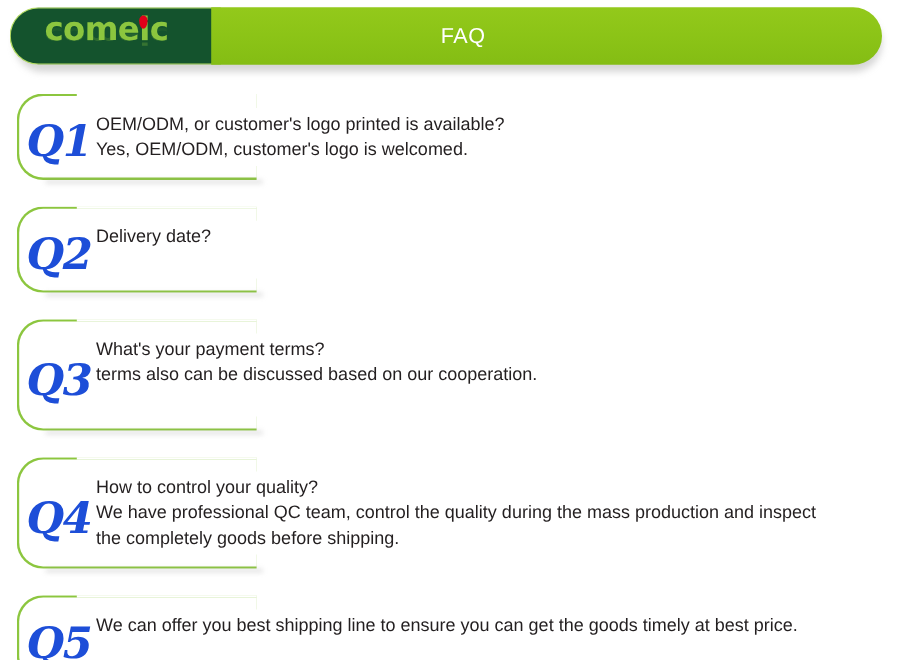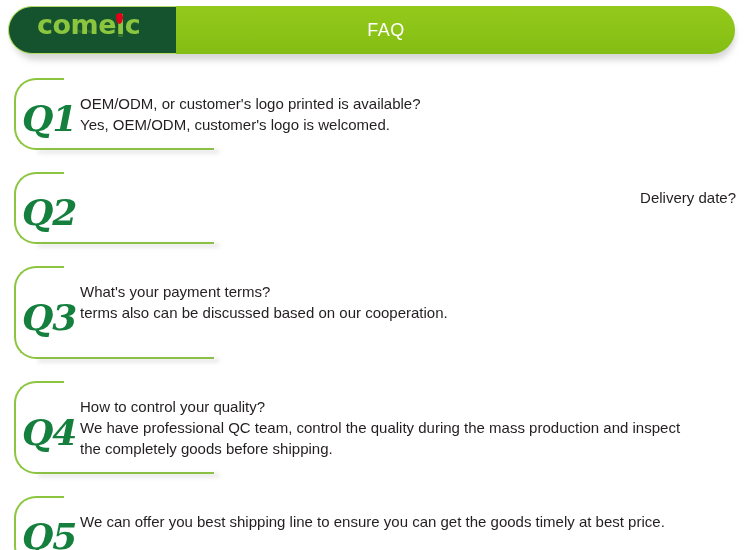--- a/index.html
+++ b/index.html
@@ -155,21 +155,21 @@
     height: 2px;
     background: #ffffff;
   }
   .q-label {
     position: absolute;
     left: 22px;
     font-family: "DejaVu Serif", "Liberation Serif", serif;
     font-style: italic;
     font-weight: bold;
     font-size: 36px;
-    color: #15803d;
+    color: #1d4ed8;
     letter-spacing: -1px;
     line-height: 1;
   }
   .q-body {
     position: absolute;
     left: 80px;
     right: 14px;
     font-family: "Liberation Sans", sans-serif;
     font-size: 15px;
     color: #231f20;
@@ -207,21 +207,21 @@
       <div class="q-body" style="top: 15px;">
         <div class="line">OEM/ODM, or customer's logo printed is available?</div>
         <div class="line">Yes, OEM/ODM, customer's logo is welcomed.</div>
       </div>
     </div>
     <div class="faq-item" style="height: 86px; padding-left: 42px;">
       <div class="bracket" style="height: 72px;">
         <div class="bracket-top-cut"></div>
       </div>
       <div class="q-label" style="top: 22px;">Q2</div>
-      <div class="q-body" style="top: 15px; text-align: right;">
+      <div class="q-body" style="top: 15px;">
         <div class="line">Delivery date?</div>
       </div>
     </div>
     <div class="faq-item" style="height: 107px;">
       <div class="bracket" style="height: 93px;">
         <div class="bracket-top-cut"></div>
       </div>
       <div class="q-label" style="top: 32.5px;">Q3</div>
       <div class="q-body" style="top: 15px;">
         <div class="line">What's your payment terms?</div>

